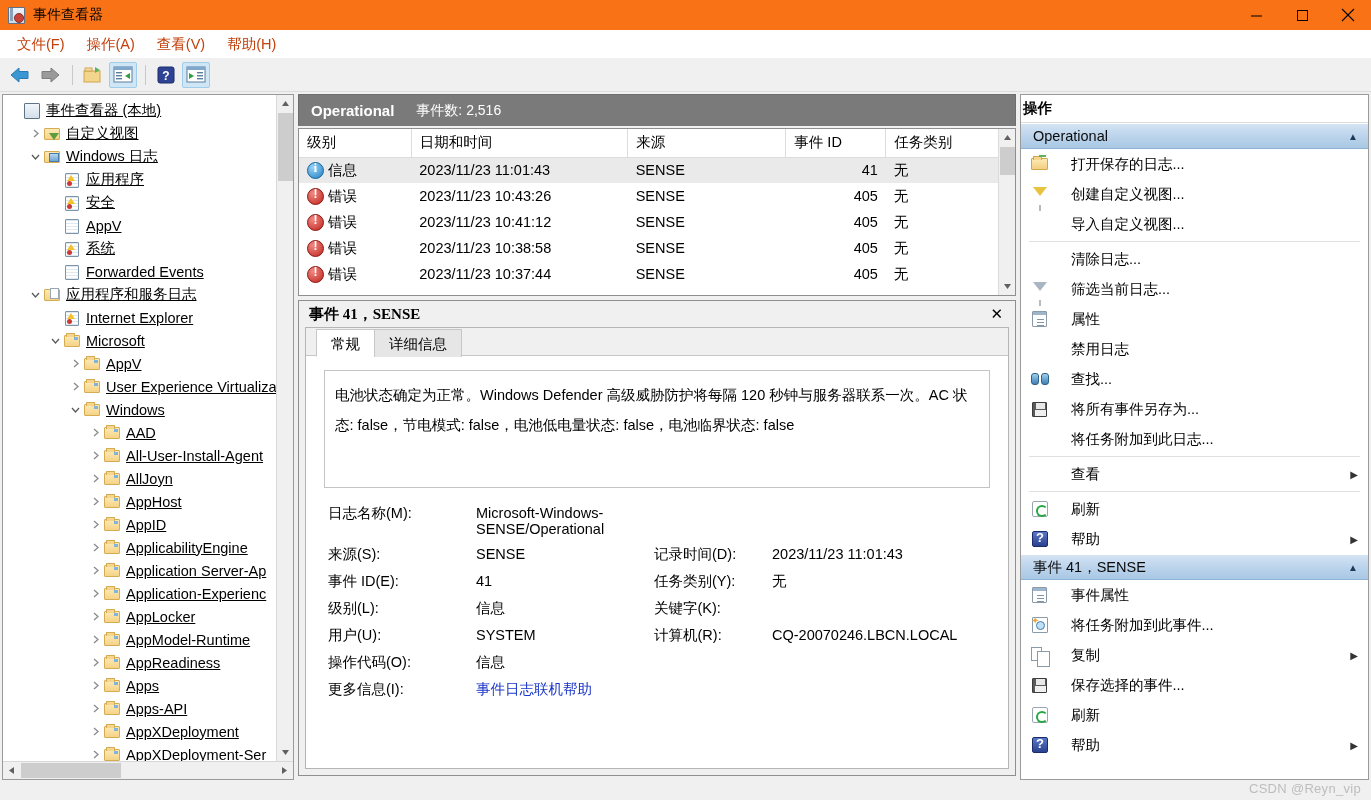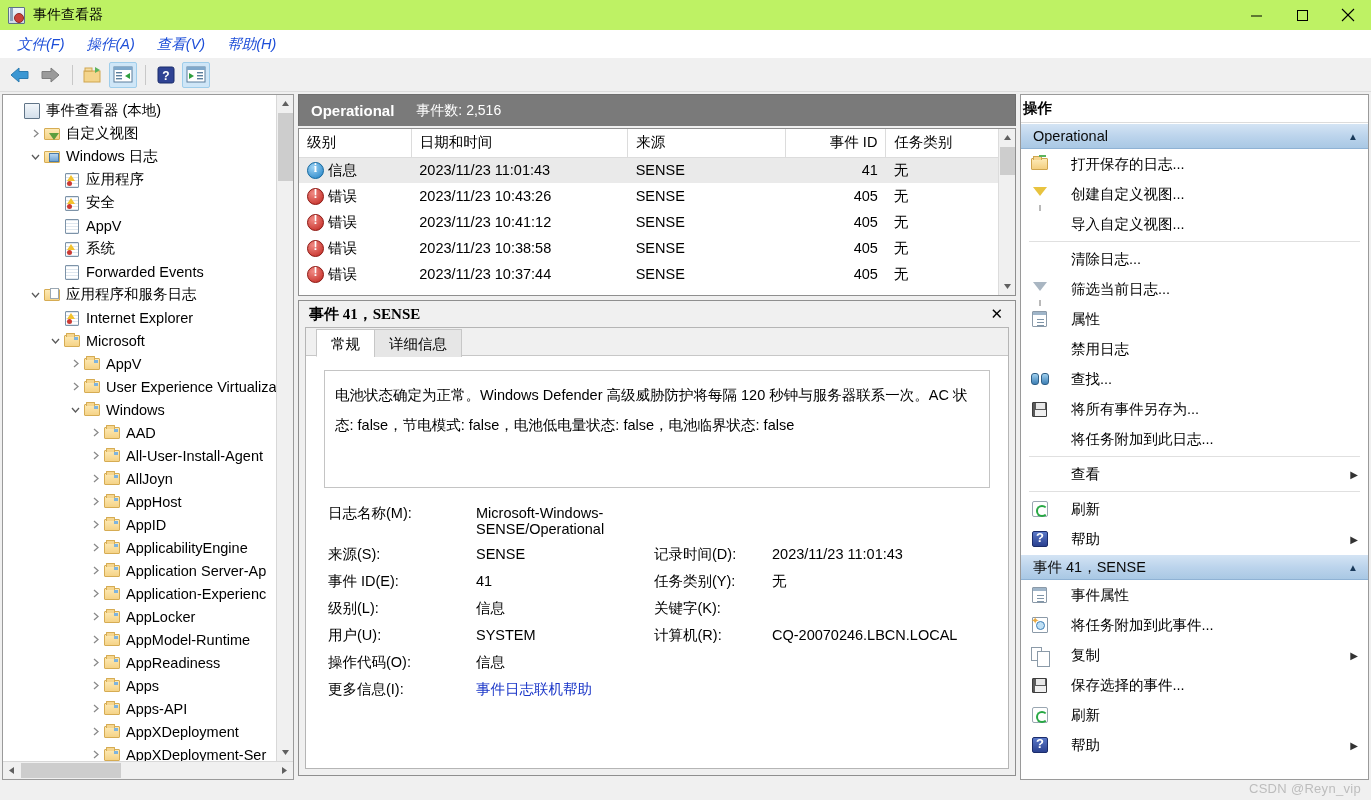--- a/index.html
+++ b/index.html
@@ -10,21 +10,21 @@
     font-family: "Liberation Sans", "DejaVu Sans", sans-serif;
     font-size: 14px;
     color: #000;
     background: #f0f0f0;
   }
   #app { position: relative; width: 1371px; height: 800px; background: #f0f0f0; }
 
   
   .titlebar {
     position: absolute; top: 0; left: 0; width: 1371px; height: 30px;
-    background: #bef264; display: flex; align-items: center;
+    background: #f97316; display: flex; align-items: center;
   }
   .titlebar .app-icon {
     width: 17px; height: 17px; margin-left: 8px; margin-right: 8px;
     position: relative; flex: none;
   }
   .app-icon .ai-body {
     position: absolute; left: 0; top: 0; width: 17px; height: 17px;
     background: linear-gradient(180deg,#eef3f8,#cfdbe8);
     border: 1px solid #5d7287; border-radius: 1px;
   }
@@ -41,21 +41,21 @@
     font-size: 13px; color: #000; cursor: default;
   }
   .win-btn svg { display: block; }
 
   
   .menubar {
     position: absolute; top: 30px; left: 0; width: 1371px; height: 28px;
     background: #ffffff; display: flex; align-items: center; padding-left: 6px;
   }
   .menu-item {
-    padding: 3px 11px; font-size: 14.5px; color: #1d4ed8; cursor: default; font-style: italic;
+    padding: 3px 11px; font-size: 14.5px; color: #c2410c; cursor: default;
   }
 
   
   .toolbar {
     position: absolute; top: 58px; left: 0; width: 1371px; height: 34px;
     background: #f0f0f0; display: flex; align-items: center; padding-left: 6px;
     border-bottom: 1px solid #dcdcdc;
   }
   .tb-btn {
     width: 28px; height: 26px; margin-right: 2px;
@@ -73,21 +73,21 @@
 
   
   .tree-panel {
     position: absolute; left: 2px; top: 2px; width: 292px; height: 686px;
     background: #ffffff; border: 1px solid #9a9a9a;
     display: flex; flex-direction: column;
   }
   .tree-scrollarea {
     position: relative; flex: 1; overflow: hidden; background: #fff;
   }
-  .tree-inner { padding: 4px 0 0 0; }
+  .tree-inner { padding: 4px 0 0 0; text-decoration: underline; }
   .tree-row {
     height: 23px; display: flex; align-items: center;
     white-space: nowrap; font-size: 14.5px; cursor: default;
   }
   .twisty {
     width: 16px; height: 23px; display: flex; align-items: center; justify-content: center;
     color: #5a5a5a; font-size: 10px; flex: none;
   }
   .twisty svg { display: block; }
   .node-icon { width: 18px; height: 18px; margin-right: 5px; flex: none; position: relative; }
@@ -193,21 +193,21 @@
   .event-list {
     position: relative; height: 168px; background: #fff;
     border: 1px solid #8f8f8f; margin: 2px 0 0 0;
   }
   .evt-table { width: 100%; border-collapse: collapse; table-layout: fixed; }
   .evt-table th {
     font-weight: normal; text-align: left; font-size: 14.5px;
     height: 28px; background: #fff; border-bottom: 1px solid #dcdcdc;
     border-right: 1px solid #dcdcdc; padding: 0 8px; color:#000;
   }
-  .evt-table th.num { text-align: right; }
+  .evt-table th.num { }
   .evt-table td {
     height: 26px; font-size: 14.5px; padding: 0 8px; color: #000;
     white-space: nowrap; overflow: hidden;
   }
   .evt-table td.num { text-align: right; }
   .evt-row.selected td { background: #eaeaea; }
   .lvl-cell { display: flex; align-items: center; }
   .lvl-ico { width: 17px; height: 17px; margin-right: 4px; flex:none; position:relative;}
   .ico-info {
     position:absolute;left:0;top:0;width:17px;height:17px;border-radius:50%;

